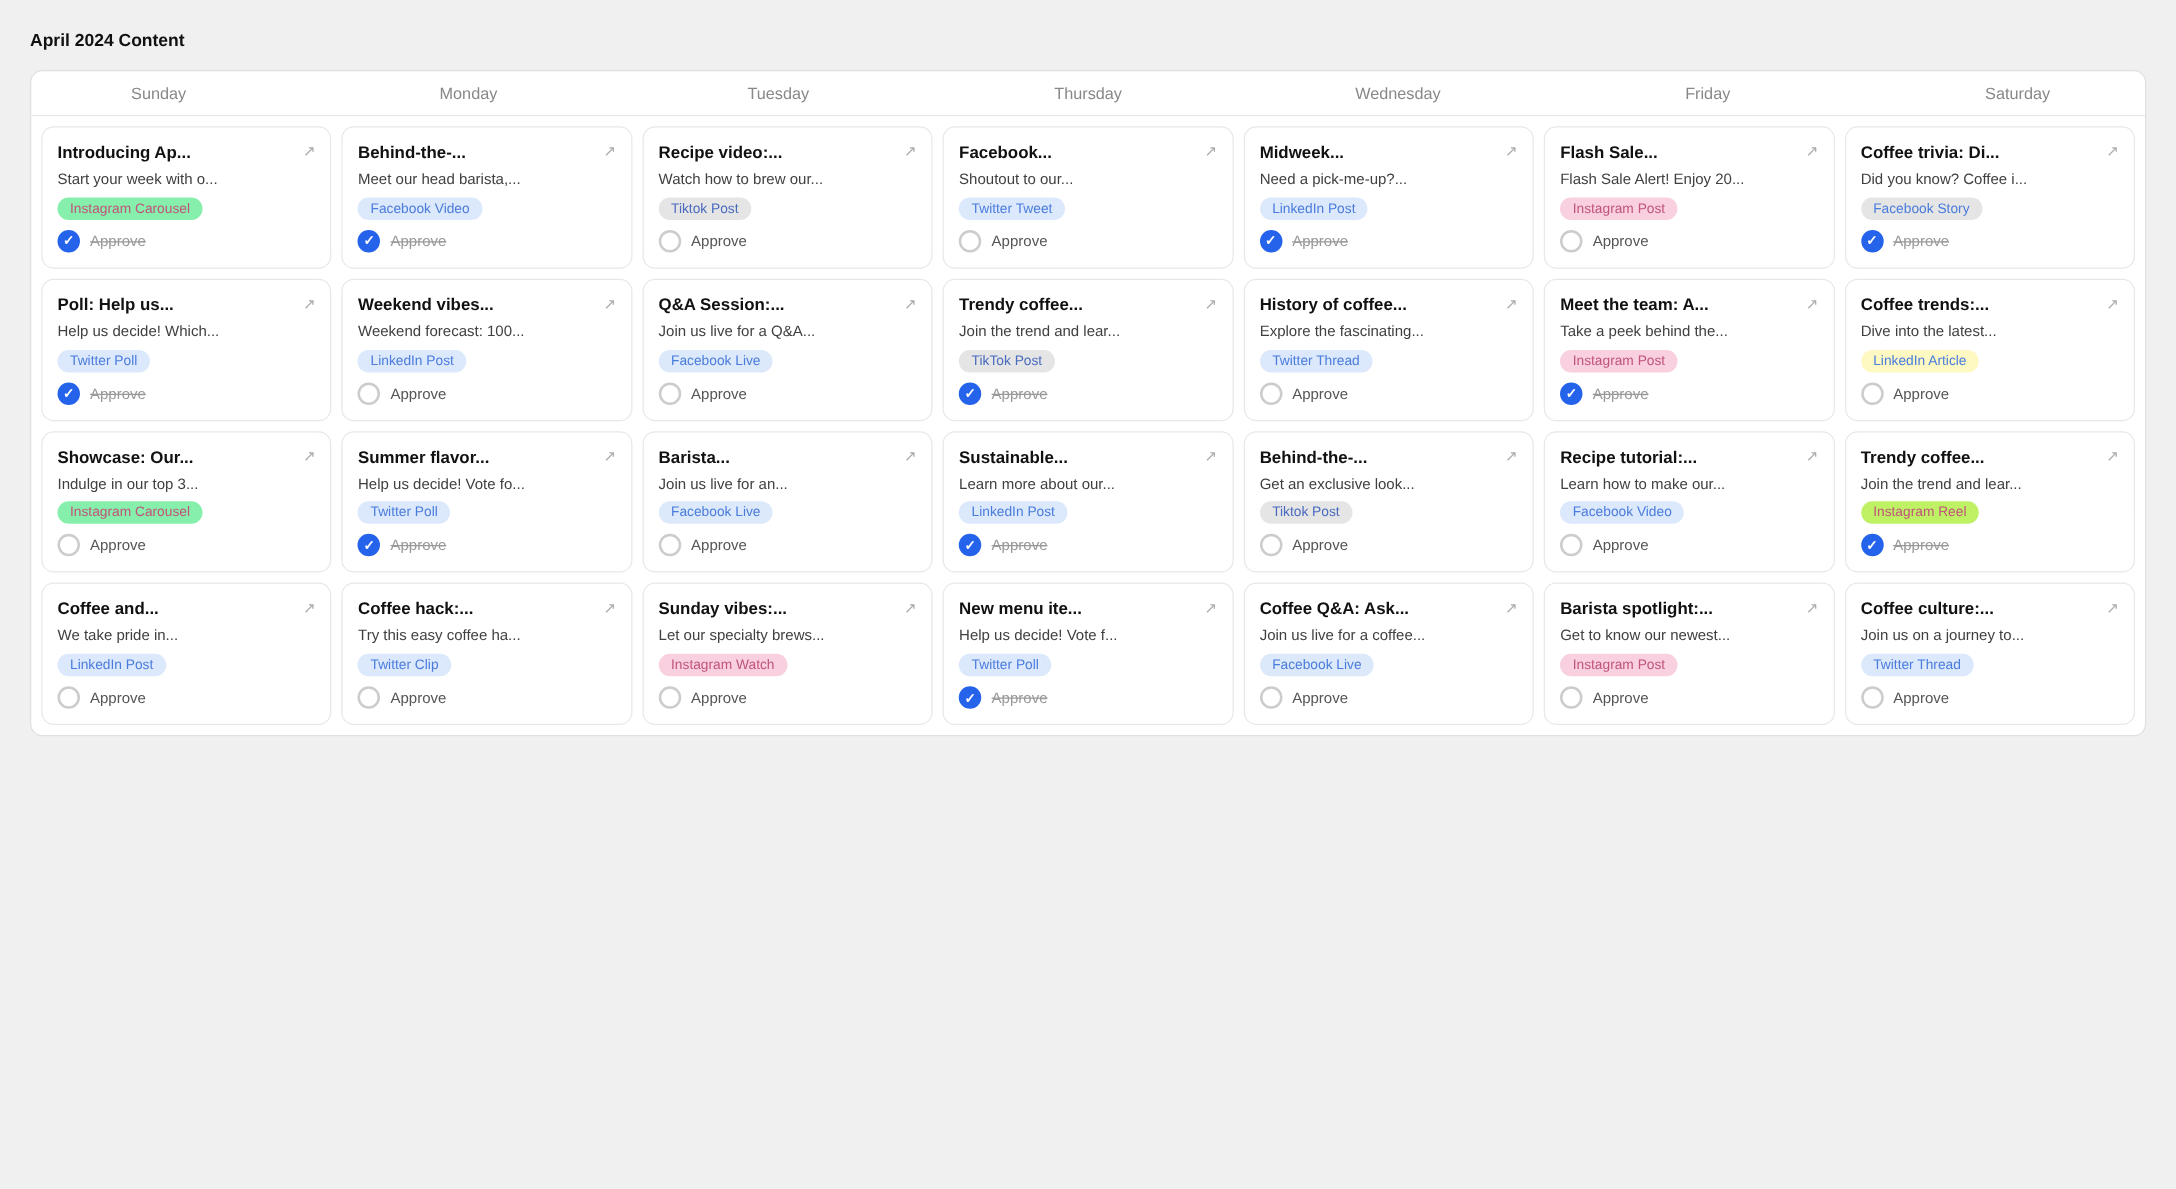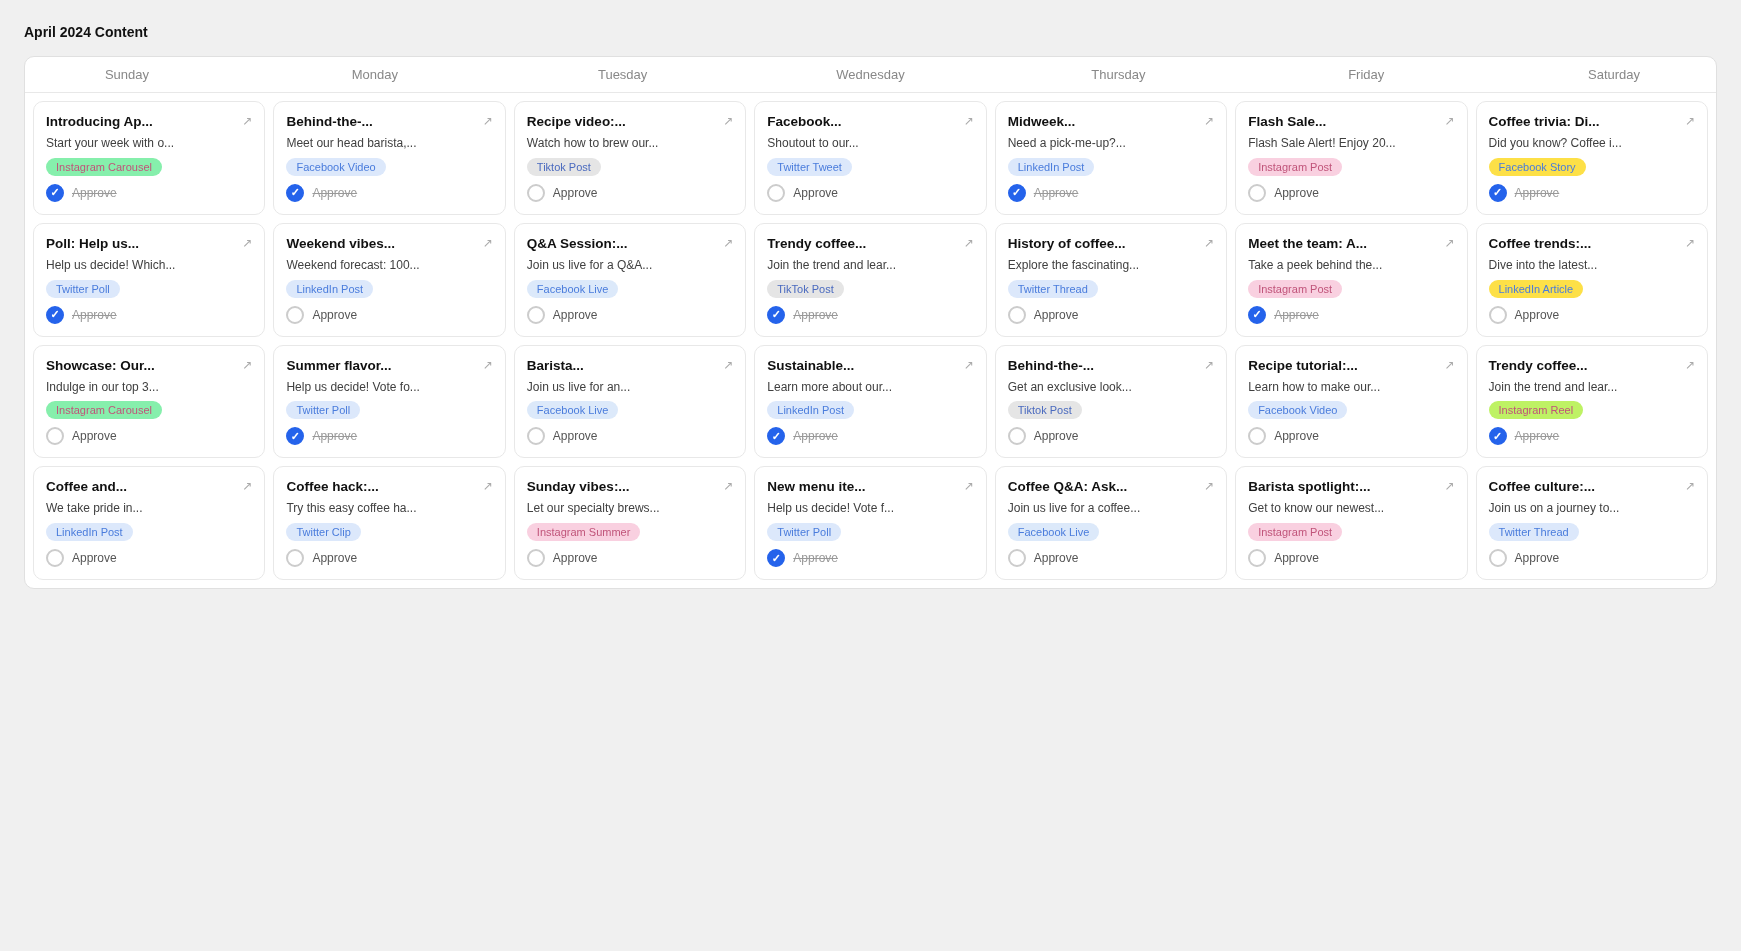--- a/index.html
+++ b/index.html
@@ -81,25 +81,25 @@
       font-size: 11px;
       font-weight: 500;
       width: fit-content;
     }
     .badge-instagram-carousel { background: #86efac; color: #c0547a; }
     .badge-facebook-video { background: #dce8fb; color: #4a7cdc; }
     .badge-tiktok-post { background: #e5e5e5; color: #4a6abf; }
     .badge-twitter-tweet { background: #dce8fb; color: #4a7cdc; }
     .badge-linkedin-post { background: #dce8fb; color: #4a7cdc; }
     .badge-instagram-post { background: #f9d0e0; color: #c0547a; }
-    .badge-facebook-story { background: #fde047; color: #4a7cdc; }
+    .badge-facebook-story { background: #e5e5e5; color: #4a7cdc; }
     .badge-twitter-poll { background: #dce8fb; color: #4a7cdc; }
     .badge-facebook-live { background: #dce9fa; color: #4a7cdc; }
     .badge-twitter-thread { background: #dce8fb; color: #4a7cdc; }
-    .badge-linkedin-article { background: #fde047; color: #4a7cdc; }
+    .badge-linkedin-article { background: #fef9c3; color: #4a7cdc; }
     .badge-instagram-reel { background: #bef264; color: #c0547a; }
     .badge-instagram-story { background: #f9d0e0; color: #c0547a; }
     .badge-twitter-clip { background: #dce8fb; color: #4a7cdc; }
     .badge-twitter-thread2 { background: #dce8fb; color: #4a7cdc; }
     .approve-row {
       display: flex;
       align-items: center;
       gap: 8px;
       margin-top: 2px;
     }
@@ -137,22 +137,22 @@
 </head>
 <body>
 
 <h1>April 2024 Content</h1>
 
 <div class="calendar">
   <div class="day-headers">
   <div class="day-header">Sunday</div>
       <div class="day-header">Monday</div>
       <div class="day-header">Tuesday</div>
+      <div class="day-header">Thursday</div>
       <div class="day-header">Wednesday</div>
-      <div class="day-header">Thursday</div>
       <div class="day-header">Friday</div>
       <div class="day-header">Saturday</div>
     </div>
   <div class="grid">
   <div class="card">
     <div class="card-header">
       <span class="card-title">Introducing Ap...</span>
       <span class="expand-icon">↗</span>
     </div>
     <div class="card-desc">Start your week with o...</div>
@@ -425,21 +425,21 @@
       <div class="checkbox "></div>
       <span class="approve-label ">Approve</span>
     </div>
   </div>
       <div class="card">
     <div class="card-header">
       <span class="card-title">Sunday vibes:...</span>
       <span class="expand-icon">↗</span>
     </div>
     <div class="card-desc">Let our specialty brews...</div>
-    <span class="badge badge-instagram-story">Instagram Summer</span>
+    <span class="badge badge-instagram-story">Instagram Watch</span>
     <div class="approve-row">
       <div class="checkbox "></div>
       <span class="approve-label ">Approve</span>
     </div>
   </div>
       <div class="card">
     <div class="card-header">
       <span class="card-title">New menu ite...</span>
       <span class="expand-icon">↗</span>
     </div>

